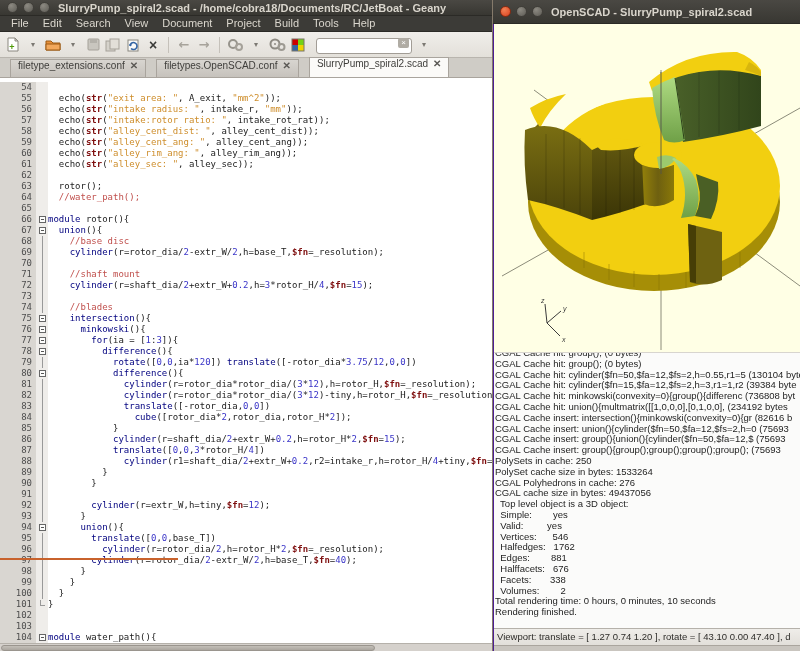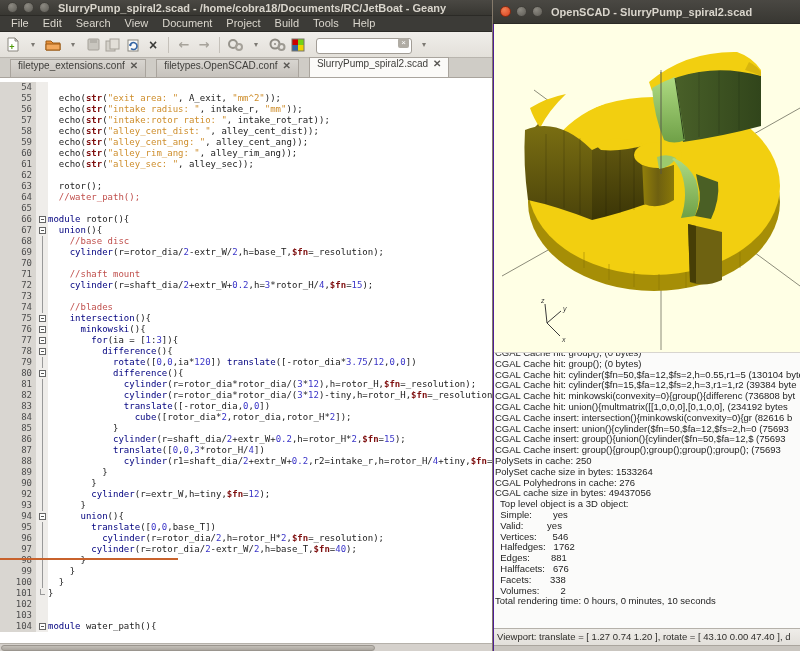--- a/index.html
+++ b/index.html
@@ -396,20 +396,27 @@
           <span class="code">          <span class="tok-pl">}</span></span>
         </div>
         <div class="row">
           <span class="ln">90</span>
           <span class="fold">
             <i class="f-line"></i>
           </span>
           <span class="code">        <span class="tok-pl">}</span></span>
         </div>
         <div class="row">
+          <span class="ln">91</span>
+          <span class="fold">
+            <i class="f-line"></i>
+          </span>
+          <span class="code"></span>
+        </div>
+        <div class="row">
           <span class="ln">92</span>
           <span class="fold">
             <i class="f-line"></i>
           </span>
           <span class="code">        <span class="tok-kw">cylinder</span><span class="tok-pl">(r=extr_W,h=tiny,</span><span class="tok-mb">$fn</span><span class="tok-pl">=</span><span class="tok-nu">12</span><span class="tok-pl">);</span></span>
         </div>
         <div class="row">
           <span class="ln">93</span>
           <span class="fold">
             <i class="f-line"></i>
@@ -626,18 +633,19 @@
           <div class="cline">  Top level object is a 3D object:</div>
           <div class="cline">  Simple:        yes</div>
           <div class="cline">  Valid:         yes</div>
           <div class="cline">  Vertices:      546</div>
           <div class="cline">  Halfedges:   1762</div>
           <div class="cline">  Edges:        881</div>
           <div class="cline">  Halffacets:   676</div>
           <div class="cline">  Facets:       338</div>
           <div class="cline">  Volumes:        2</div>
           <div class="cline">Total rendering time: 0 hours, 0 minutes, 10 seconds</div>
+          <div class="cline">Rendering finished.</div>
         </div>
       </div>
     <div id="statusbar">Viewport: translate = [ 1.27 0.74 1.20 ], rotate = [ 43.10 0.00 47.40 ], d</div>
     <div id="btmstrip"></div>
   </div>
 </div>
 
 </body></html>

